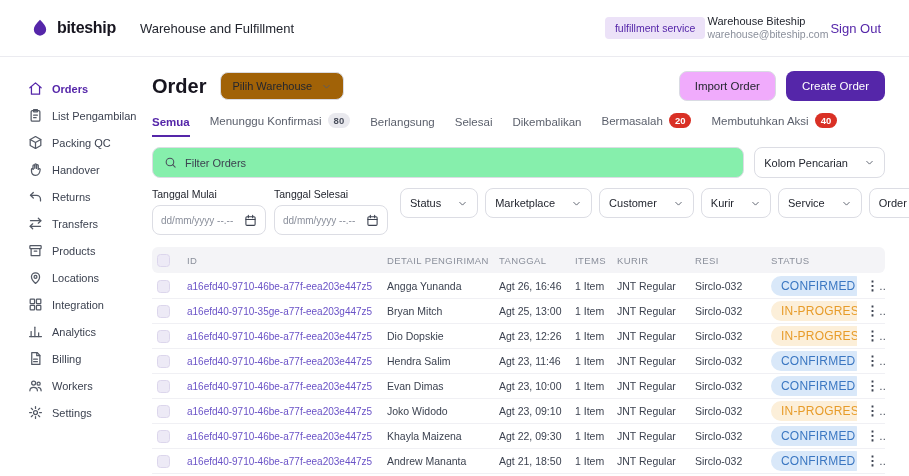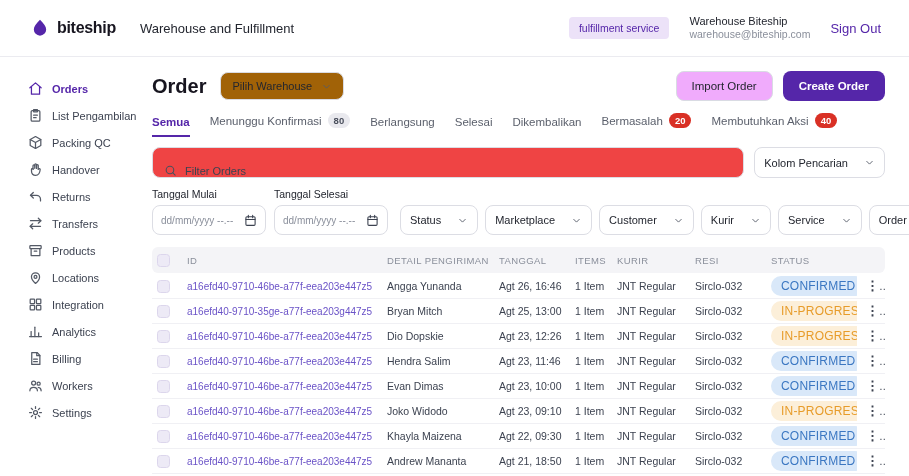--- a/index.html
+++ b/index.html
@@ -6,21 +6,21 @@
   html,body{width:909px;height:476px}
   body{font-family:"Liberation Sans",sans-serif;background:#fff;color:#23262f;overflow:hidden;font-size:12px}
   button{font-family:inherit}
   
   .header{height:57px;display:flex;align-items:center;padding:0 28px 0 30px;border-bottom:1px solid #ebebf0;background:#fff}
   .logo{display:flex;align-items:center;gap:7px}
   .logo-mark{width:20px;height:20px;display:inline-flex}
   .logo-mark svg{width:20px;height:20px}
   .logo-text{font-size:16px;font-weight:700;color:#17151f;letter-spacing:-.3px}
   .app-title{margin-left:24px;font-size:13px;color:#23262f}
-  .header-right{margin-left:auto;display:flex;align-items:center;gap:20px}
+  .header-right{margin-left:auto;display:flex;align-items:center;gap:2px}
   .service-badge{background:var(--brand-purple-light,#ece2f8);color:var(--brand-purple,#5526a9);font-size:10.5px;padding:5px 10px;border-radius:4px;font-weight:500}
   .account{line-height:1.3}
   .account-name{font-size:11px;font-weight:400}
   .account-email{font-size:10.5px;color:#8a8f9b}
   .signout{color:var(--brand-purple,#5526a9);font-size:13px;font-weight:500;cursor:pointer}
   
   .layout{display:flex}
   .sidebar{width:142px;flex-shrink:0;padding:18px 4px 0 28px}
   .side-item{display:flex;align-items:center;gap:9px;padding:6px 0;color:#3c4250;font-size:11px;cursor:pointer;white-space:nowrap}
   .side-item .icon{width:15px;height:15px;display:inline-flex;color:#545a66;flex-shrink:0}
@@ -30,37 +30,37 @@
   .main{flex:1;min-width:0;padding:14px 24px 0 10px;overflow:hidden}
   
   .title-row{display:flex;align-items:center;gap:14px}
   .page-title{font-size:20px;font-weight:800;color:#17151f}
   .warehouse-select{display:flex;align-items:center;gap:9px;border:1px solid #d9dbe3;border-radius:8px;padding:7px 11px;font-size:11px;background:#a16207;cursor:pointer}
   .chev{display:inline-flex;color:#555b68}
   .chev svg{width:11px;height:11px}
   .title-actions{margin-left:auto;display:flex;gap:10px}
   .btn{border-radius:8px;font-size:11.5px;padding:8px 15px;cursor:pointer;border:1px solid transparent}
   .btn-outline{background:#f0abfc;border-color:#d9dbe3;color:#23262f}
-  .btn-primary{background:var(--brand-purple,#5526a9);color:#fff;font-weight:700}
+  .btn-primary{background:var(--brand-purple,#5526a9);color:#fff;font-weight:400}
   
   .tabs{display:flex;gap:20px;margin-top:12px;align-items:flex-end}
   .tab{display:flex;align-items:center;gap:6px;font-size:11.5px;color:#5a5f6b;padding-bottom:7px;cursor:pointer;border-bottom:2px solid transparent;white-space:nowrap}
   .tab.active{color:var(--brand-purple,#5526a9);font-weight:700;border-bottom-color:var(--brand-purple,#5526a9)}
   .tab-badge{font-size:9.5px;padding:2px 6px;border-radius:9px;font-weight:700;line-height:1.2}
   .tab-badge.gray{background:var(--neutral-badge-bg,#e9e9ee);color:#4a4f5c}
   .tab-badge.red{background:var(--alert-red,#d93025);color:#fff}
   
   .search-row{display:flex;gap:10px;margin-top:10px}
-  .search-box{flex:1;display:flex;align-items:flex-end;gap:8px;border:1px solid #dcdde4;border-radius:8px;height:31px;padding:0 11px;background:#ef4444}
+  .search-box{flex:1;display:flex;align-items:center;gap:8px;border:1px solid #dcdde4;border-radius:8px;height:31px;padding:0 11px;background:#86efac}
   .search-box .icon{width:13px;height:13px;color:#4a4f5c;display:inline-flex}
   .search-box .icon svg{width:13px;height:13px}
   .search-box input{border:0;outline:0;flex:1;font:inherit;font-size:11px;color:#23262f;background:transparent}
   .search-box input::placeholder{color:#3c4250;opacity:1}
   .select-pill{display:flex;align-items:center;gap:16px;border:1px solid #dcdde4;border-radius:8px;height:31px;padding:0 9px;font-size:11px;color:#23262f;background:#fff;cursor:pointer;white-space:nowrap}
-  .filters-row{display:flex;gap:8px;margin-top:10px;align-items:flex-end}
+  .filters-row{display:flex;gap:8px;margin-top:10px;align-items:flex-start}
   .date-col .date-label{font-size:10.5px;color:#23262f;margin-bottom:5px}
   .date-input{display:flex;align-items:center;justify-content:space-between;gap:6px;border:1px solid #dcdde4;border-radius:8px;height:30px;padding:0 8px;width:114px;font-size:10px;color:#8a8f9b;cursor:pointer;background:#fff;white-space:nowrap}
   .date-input .icon{width:13px;height:13px;color:#3c4250;display:inline-flex;flex-shrink:0}
   .date-input .icon svg{width:13px;height:13px}
   .selects{display:flex;gap:7px;margin-left:4px}
   .selects .select-pill{height:30px}
   
   table{width:100%;border-collapse:collapse;margin-top:12px;table-layout:fixed;font-size:10.5px}
   thead th{background:#f4f4f7;color:#8a8f9b;font-size:9.5px;font-weight:500;text-align:left;height:26px;padding:0 5px;letter-spacing:.4px;white-space:nowrap;overflow:hidden}
   thead th:first-child{border-radius:6px 0 0 6px}

